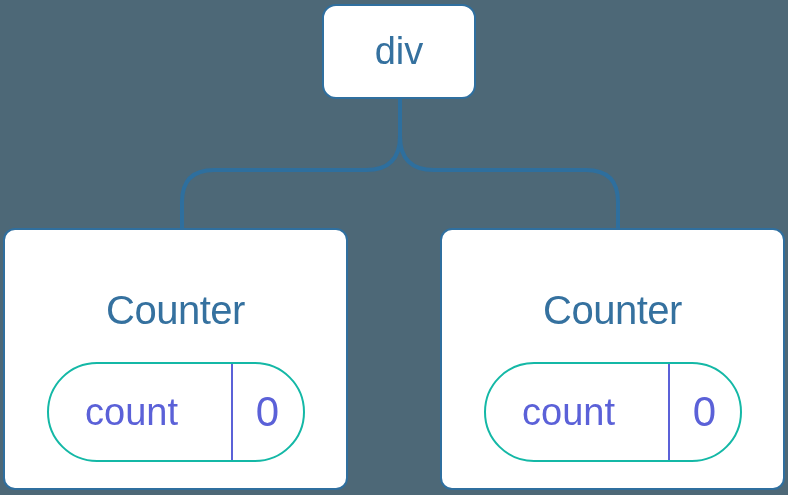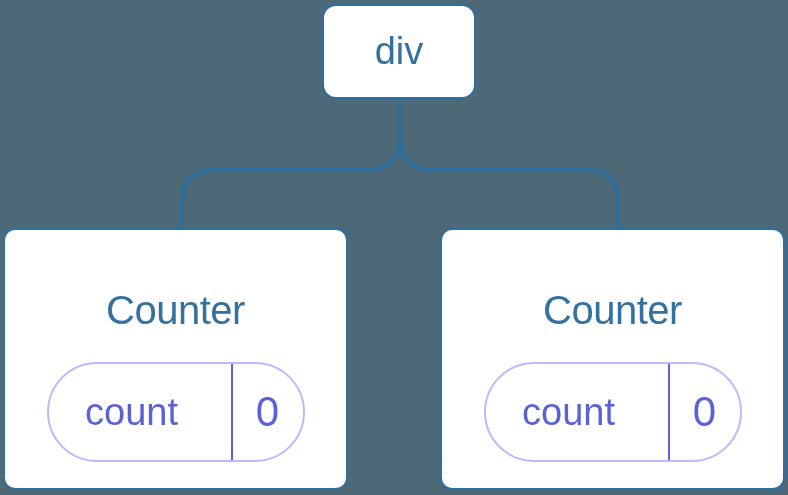--- a/index.html
+++ b/index.html
@@ -60,21 +60,21 @@
     line-height: 48px;
     font-size: 40px;
     font-weight: 500;
     color: #35719F;
     letter-spacing: -0.5px;
   }
   .pill {
     margin-top: 28px;
     width: 254px;
     height: 96px;
-    border: 2px solid #c4b5fd;
+    border: 2px solid #14b8a6;
     border-radius: 52px;
     display: flex;
     align-items: stretch;
     background: #ffffff;
     box-sizing: content-box;
     gap: 16px;
   }
   .pill-key {
     width: 166px;
     display: flex;

